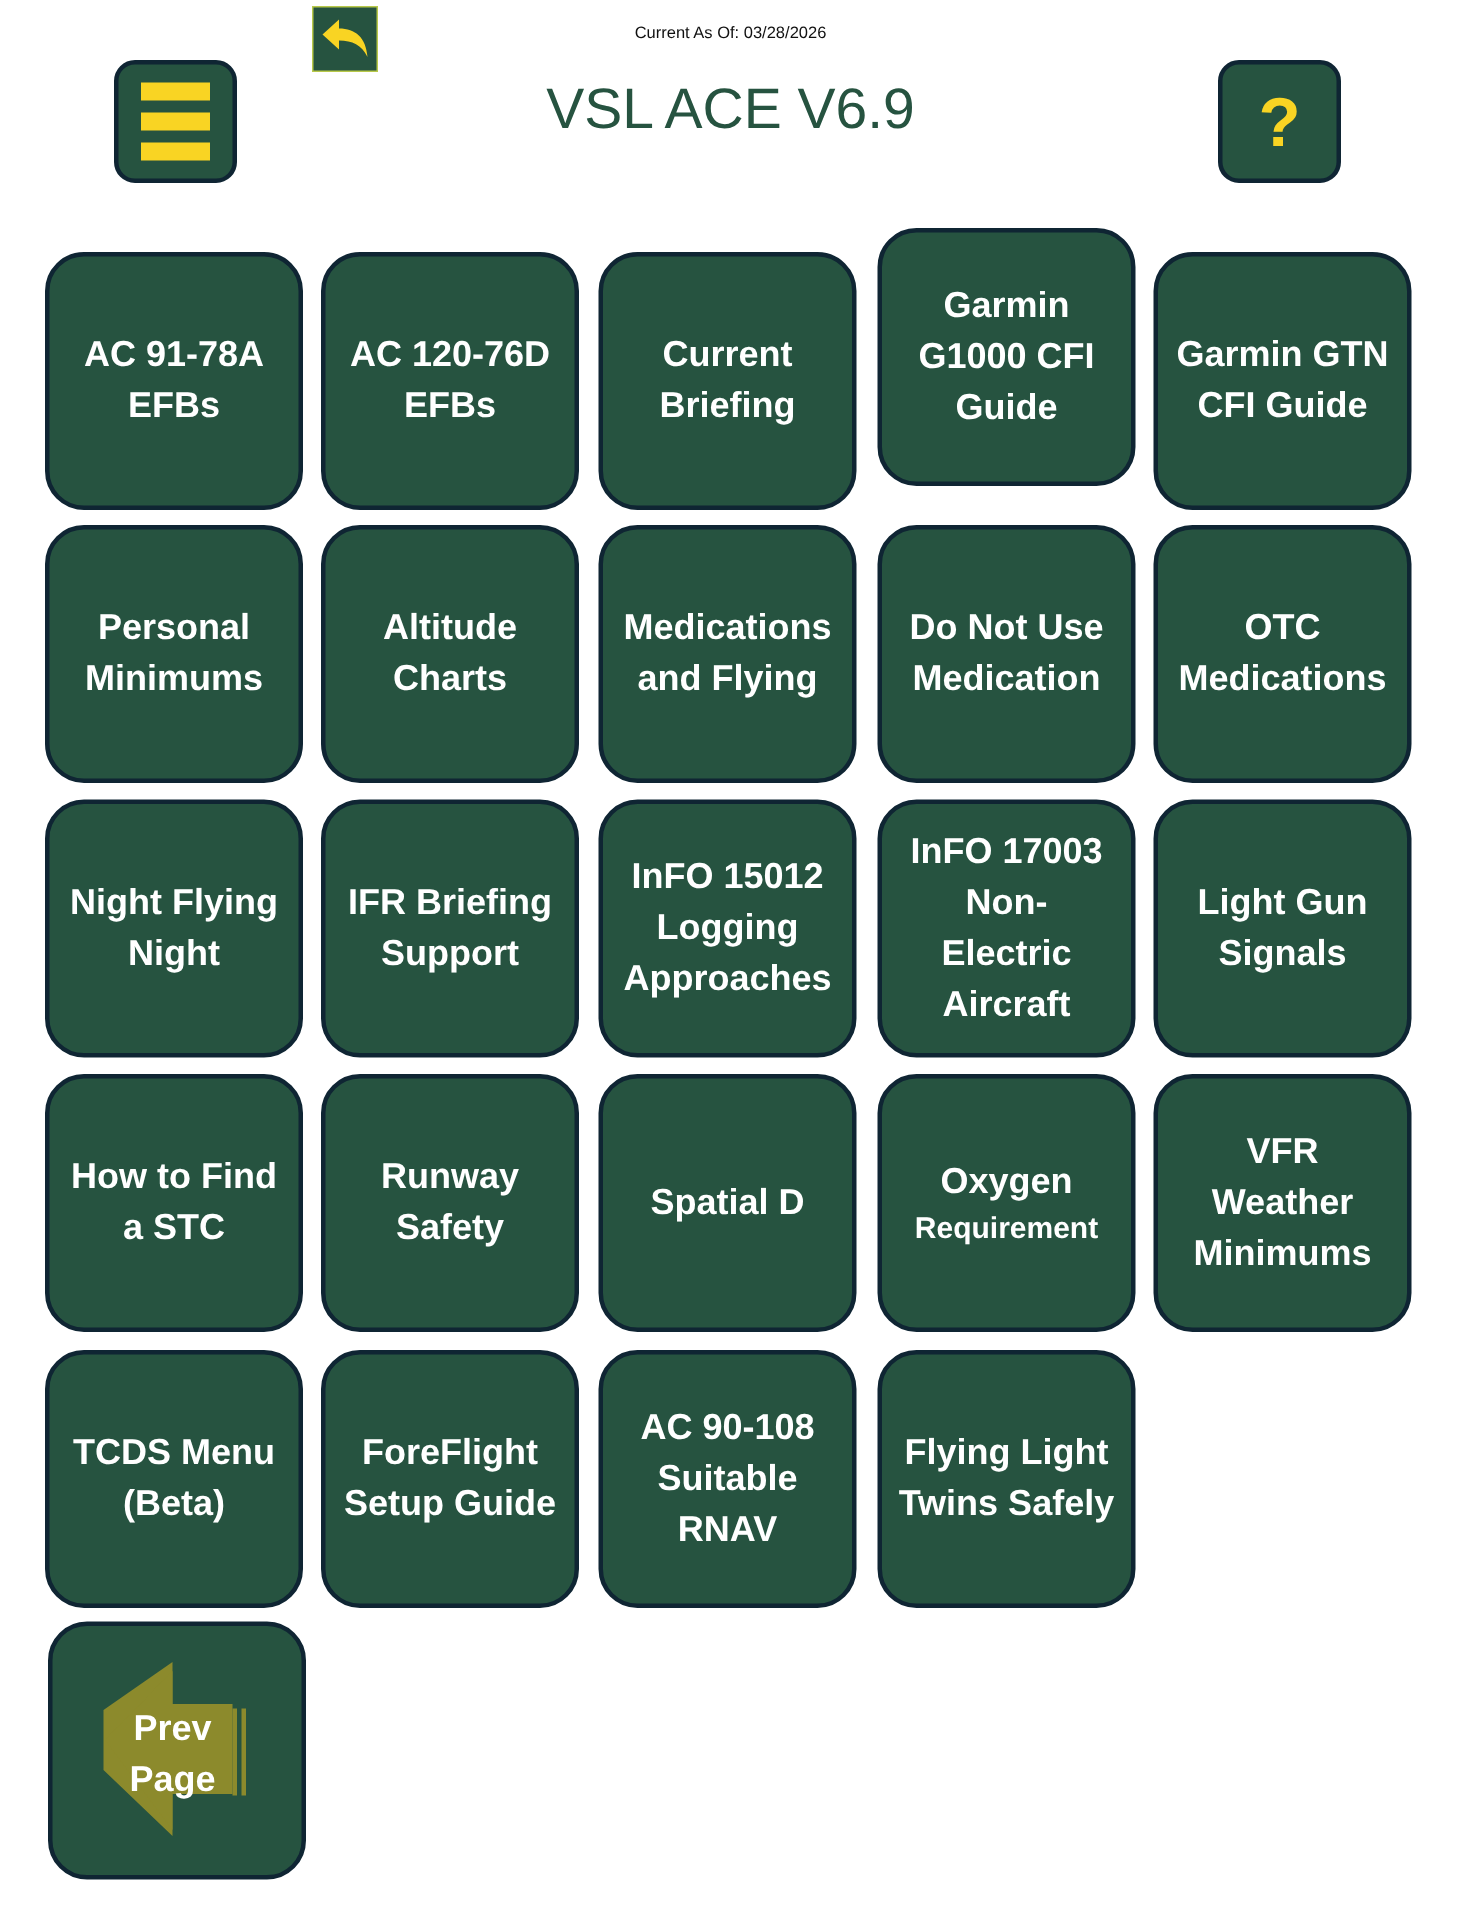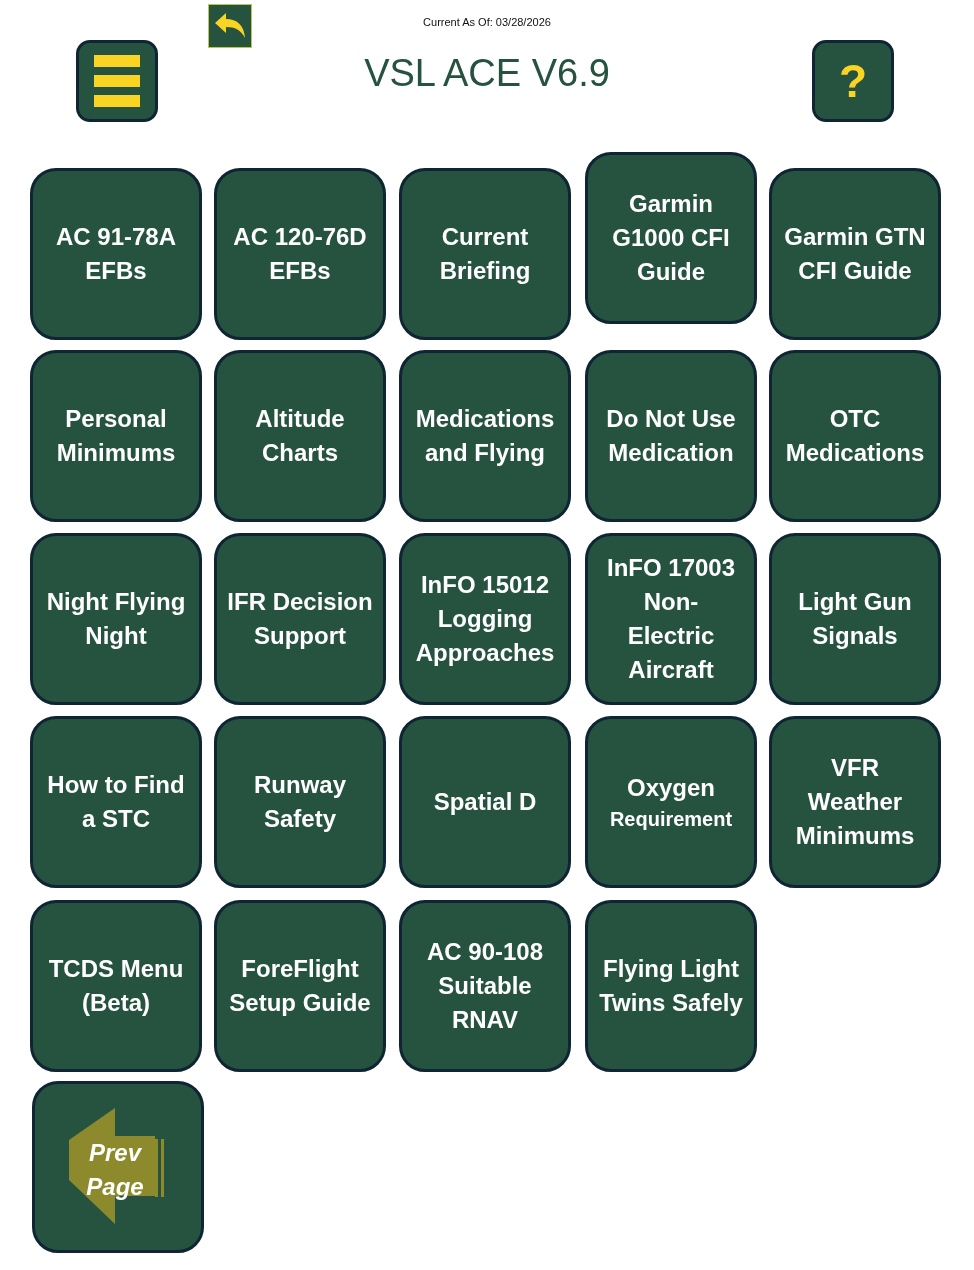--- a/index.html
+++ b/index.html
@@ -5,21 +5,21 @@
   html, body { margin: 0; padding: 0; background: #ffffff; }
   body { width: 974px; height: 1270px; position: relative; overflow: hidden; font-family: "Liberation Sans", sans-serif; }
   .current-as-of { position: absolute; top: 16px; left: 0; width: 974px; text-align: center; font-size: 11px; color: #111; }
   .title { position: absolute; top: 48px; left: 0; width: 974px; text-align: center; color: #265340; font-weight: normal; font-size: 38px; line-height: 50px; }
   .back-btn { position: absolute; left: 208px; top: 4px; width: 44px; height: 44px; background: #265340; border: 1px solid #b8c94a; box-sizing: border-box; display: flex; align-items: center; justify-content: center; cursor: pointer; }
   .hamburger { position: absolute; left: 76px; top: 40px; width: 82px; height: 82px; box-sizing: border-box; background: #265340; border: 3px solid #0f2533; border-radius: 14px; display: flex; flex-direction: column; align-items: center; justify-content: center; gap: 8px; cursor: pointer; }
   .hamburger .bar { width: 46px; height: 12px; background: #f9d423; }
   .help { position: absolute; left: 812px; top: 40px; width: 82px; height: 82px; box-sizing: border-box; background: #265340; border: 3px solid #0f2533; border-radius: 14px; display: flex; align-items: center; justify-content: center; color: #f9d423; font-weight: bold; font-size: 46px; cursor: pointer; }
   .tile { position: absolute; width: 172px; height: 172px; box-sizing: border-box; background: #265340; border: 3px solid #0f2533; border-radius: 26px; display: flex; align-items: center; justify-content: center; text-align: center; color: #ffffff; font-weight: bold; font-size: 24px; line-height: 34px; padding: 0 4px; cursor: pointer; }
   .tile .sub { font-size: 20px; line-height: 28px; display: block; }
-  .prev { position: absolute; left: 32px; top: 1081px; width: 172px; height: 172px; box-sizing: border-box; background: #265340; border: 3px solid #0f2533; border-radius: 26px; cursor: pointer; font-style: italic; }
+  .prev { position: absolute; left: 32px; top: 1081px; width: 172px; height: 172px; box-sizing: border-box; background: #265340; border: 3px solid #0f2533; border-radius: 26px; cursor: pointer; }
   .prev svg { position: absolute; left: 0; top: 0; }
   .prev .label { position: absolute; left: 40px; top: 52px; width: 80px; text-align: center; color: #fff; font-weight: bold; font-size: 24px; line-height: 34px; }
 </style>
 </head>
 <body>
 
 <div class="current-as-of">Current As Of: 03/28/2026</div>
 
 <div class="back-btn">
   <svg width="34" height="30" viewBox="0 0 34 30">
@@ -70,21 +70,21 @@
     <div><span>Do Not Use</span><br><span>Medication</span></div>
   </div>
 <div class="tile" style="left:769px;top:350px">
     <div><span>OTC</span><br><span>Medications</span></div>
   </div>
 
 <div class="tile" style="left:30px;top:533px">
     <div><span>Night Flying</span><br><span>Night</span></div>
   </div>
 <div class="tile" style="left:214px;top:533px">
-    <div><span>IFR Decision</span><br><span>Support</span></div>
+    <div><span>IFR Briefing</span><br><span>Support</span></div>
   </div>
 <div class="tile" style="left:399px;top:533px">
     <div><span>InFO 15012</span><br><span>Logging</span><br><span>Approaches</span></div>
   </div>
 <div class="tile" style="left:585px;top:533px">
     <div><span>InFO 17003</span><br><span>Non-</span><br><span>Electric</span><br><span>Aircraft</span></div>
   </div>
 <div class="tile" style="left:769px;top:533px">
     <div><span>Light Gun</span><br><span>Signals</span></div>
   </div>

